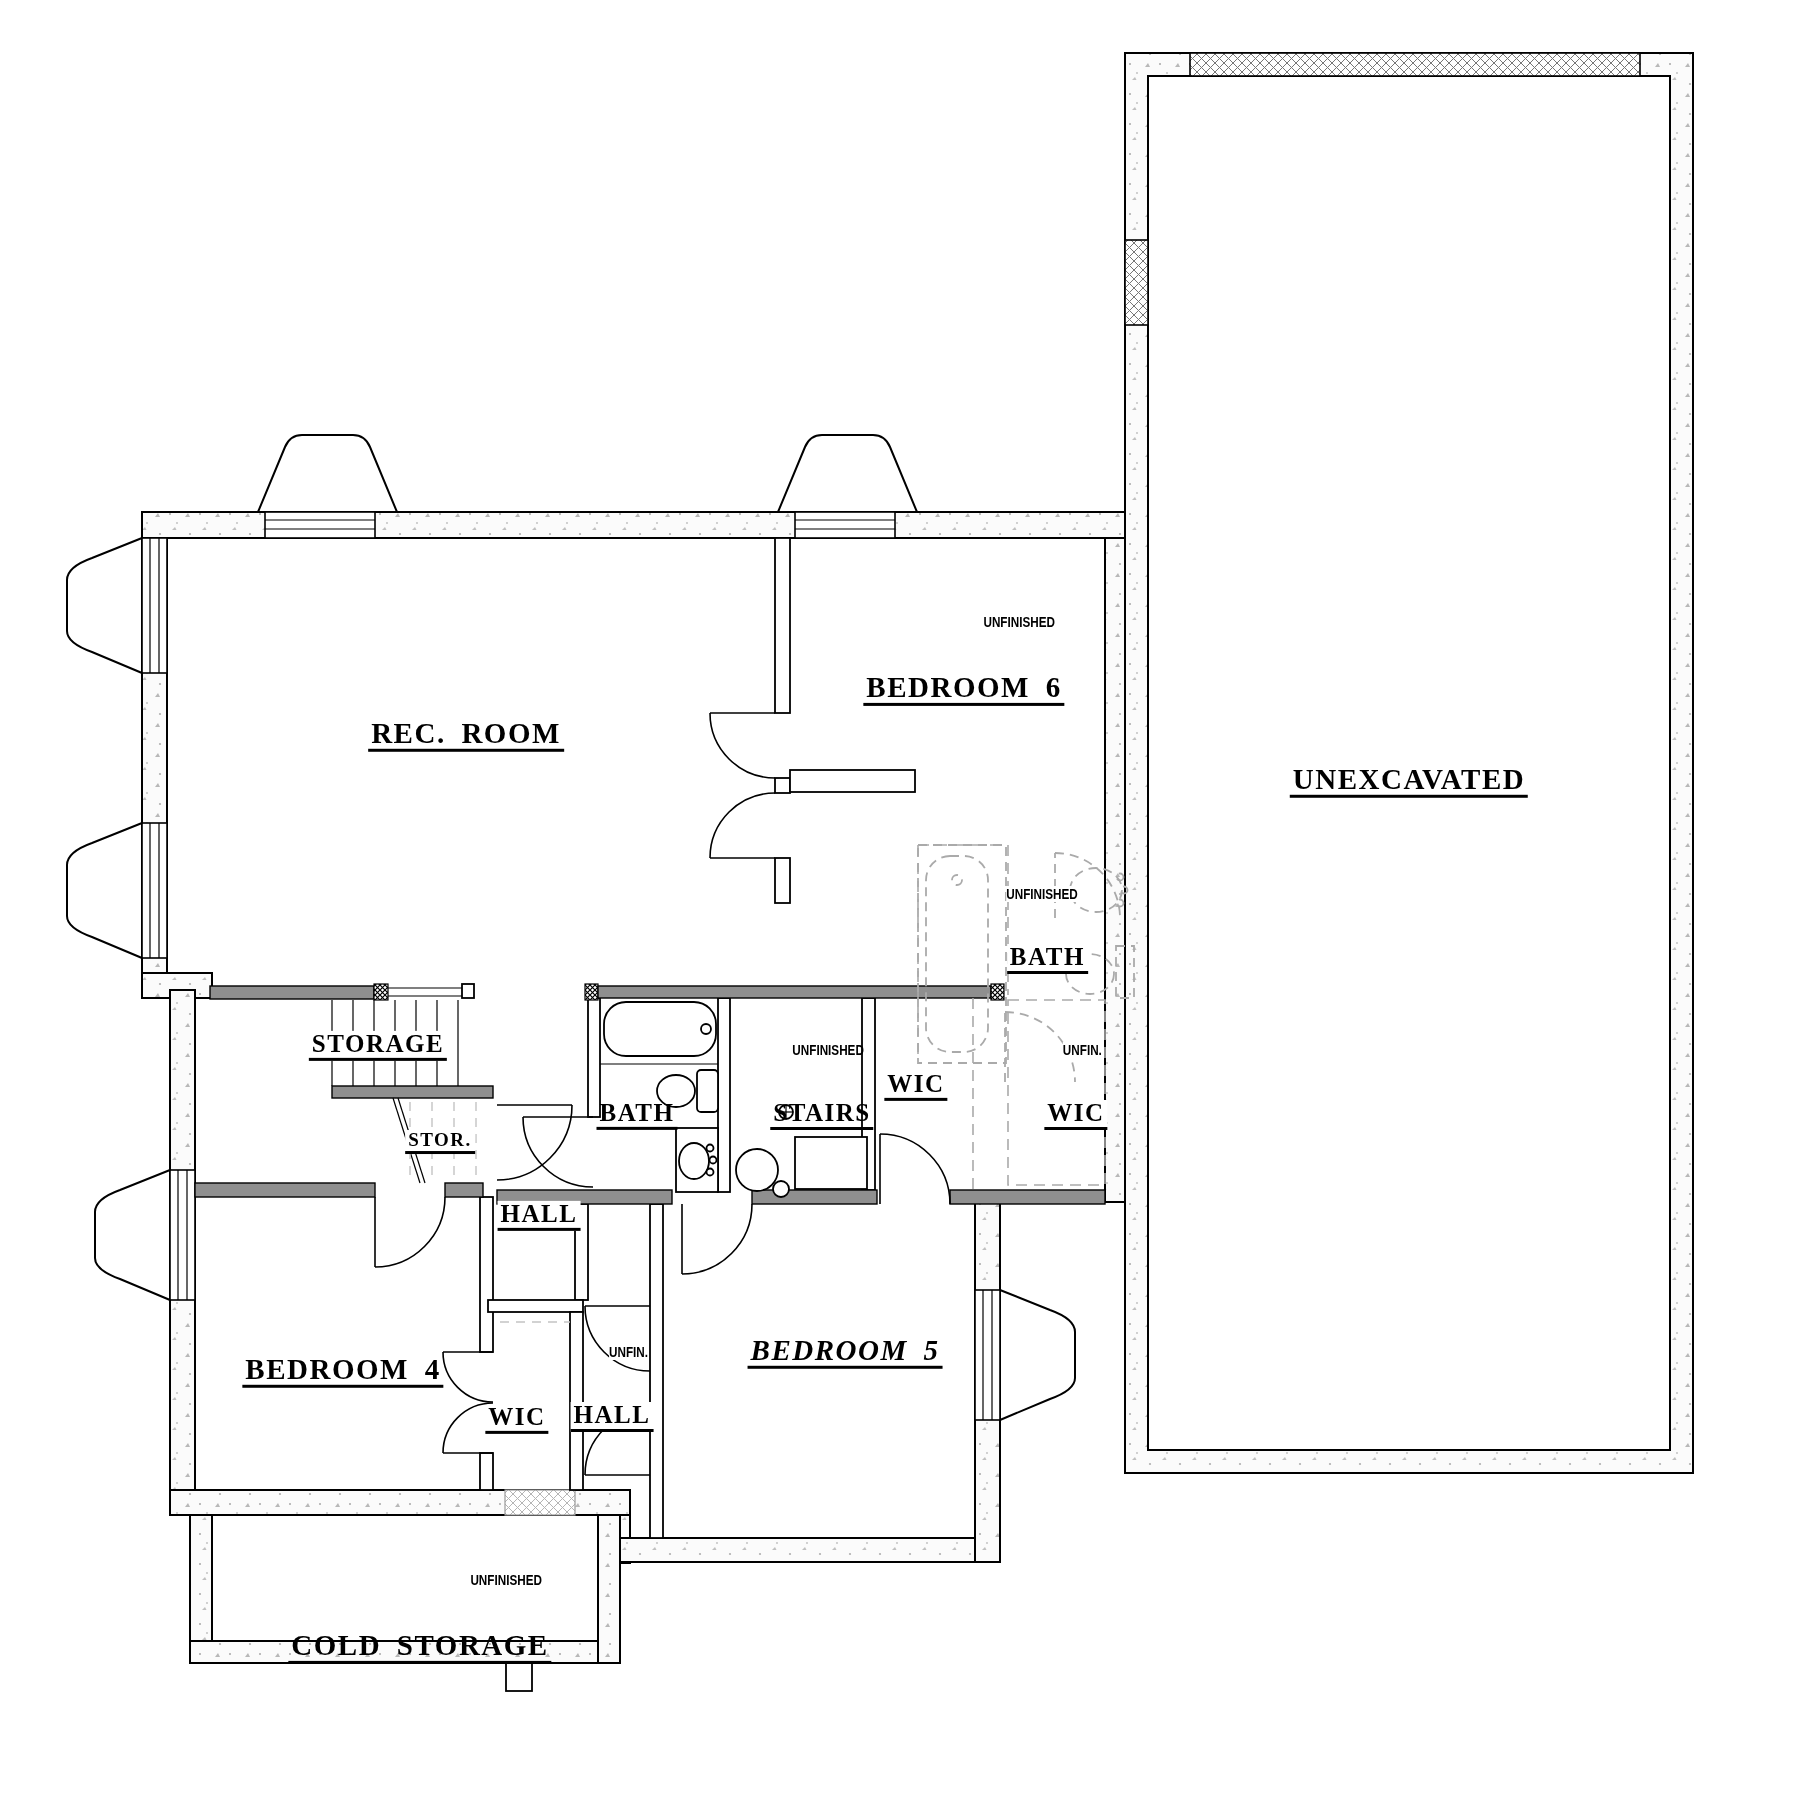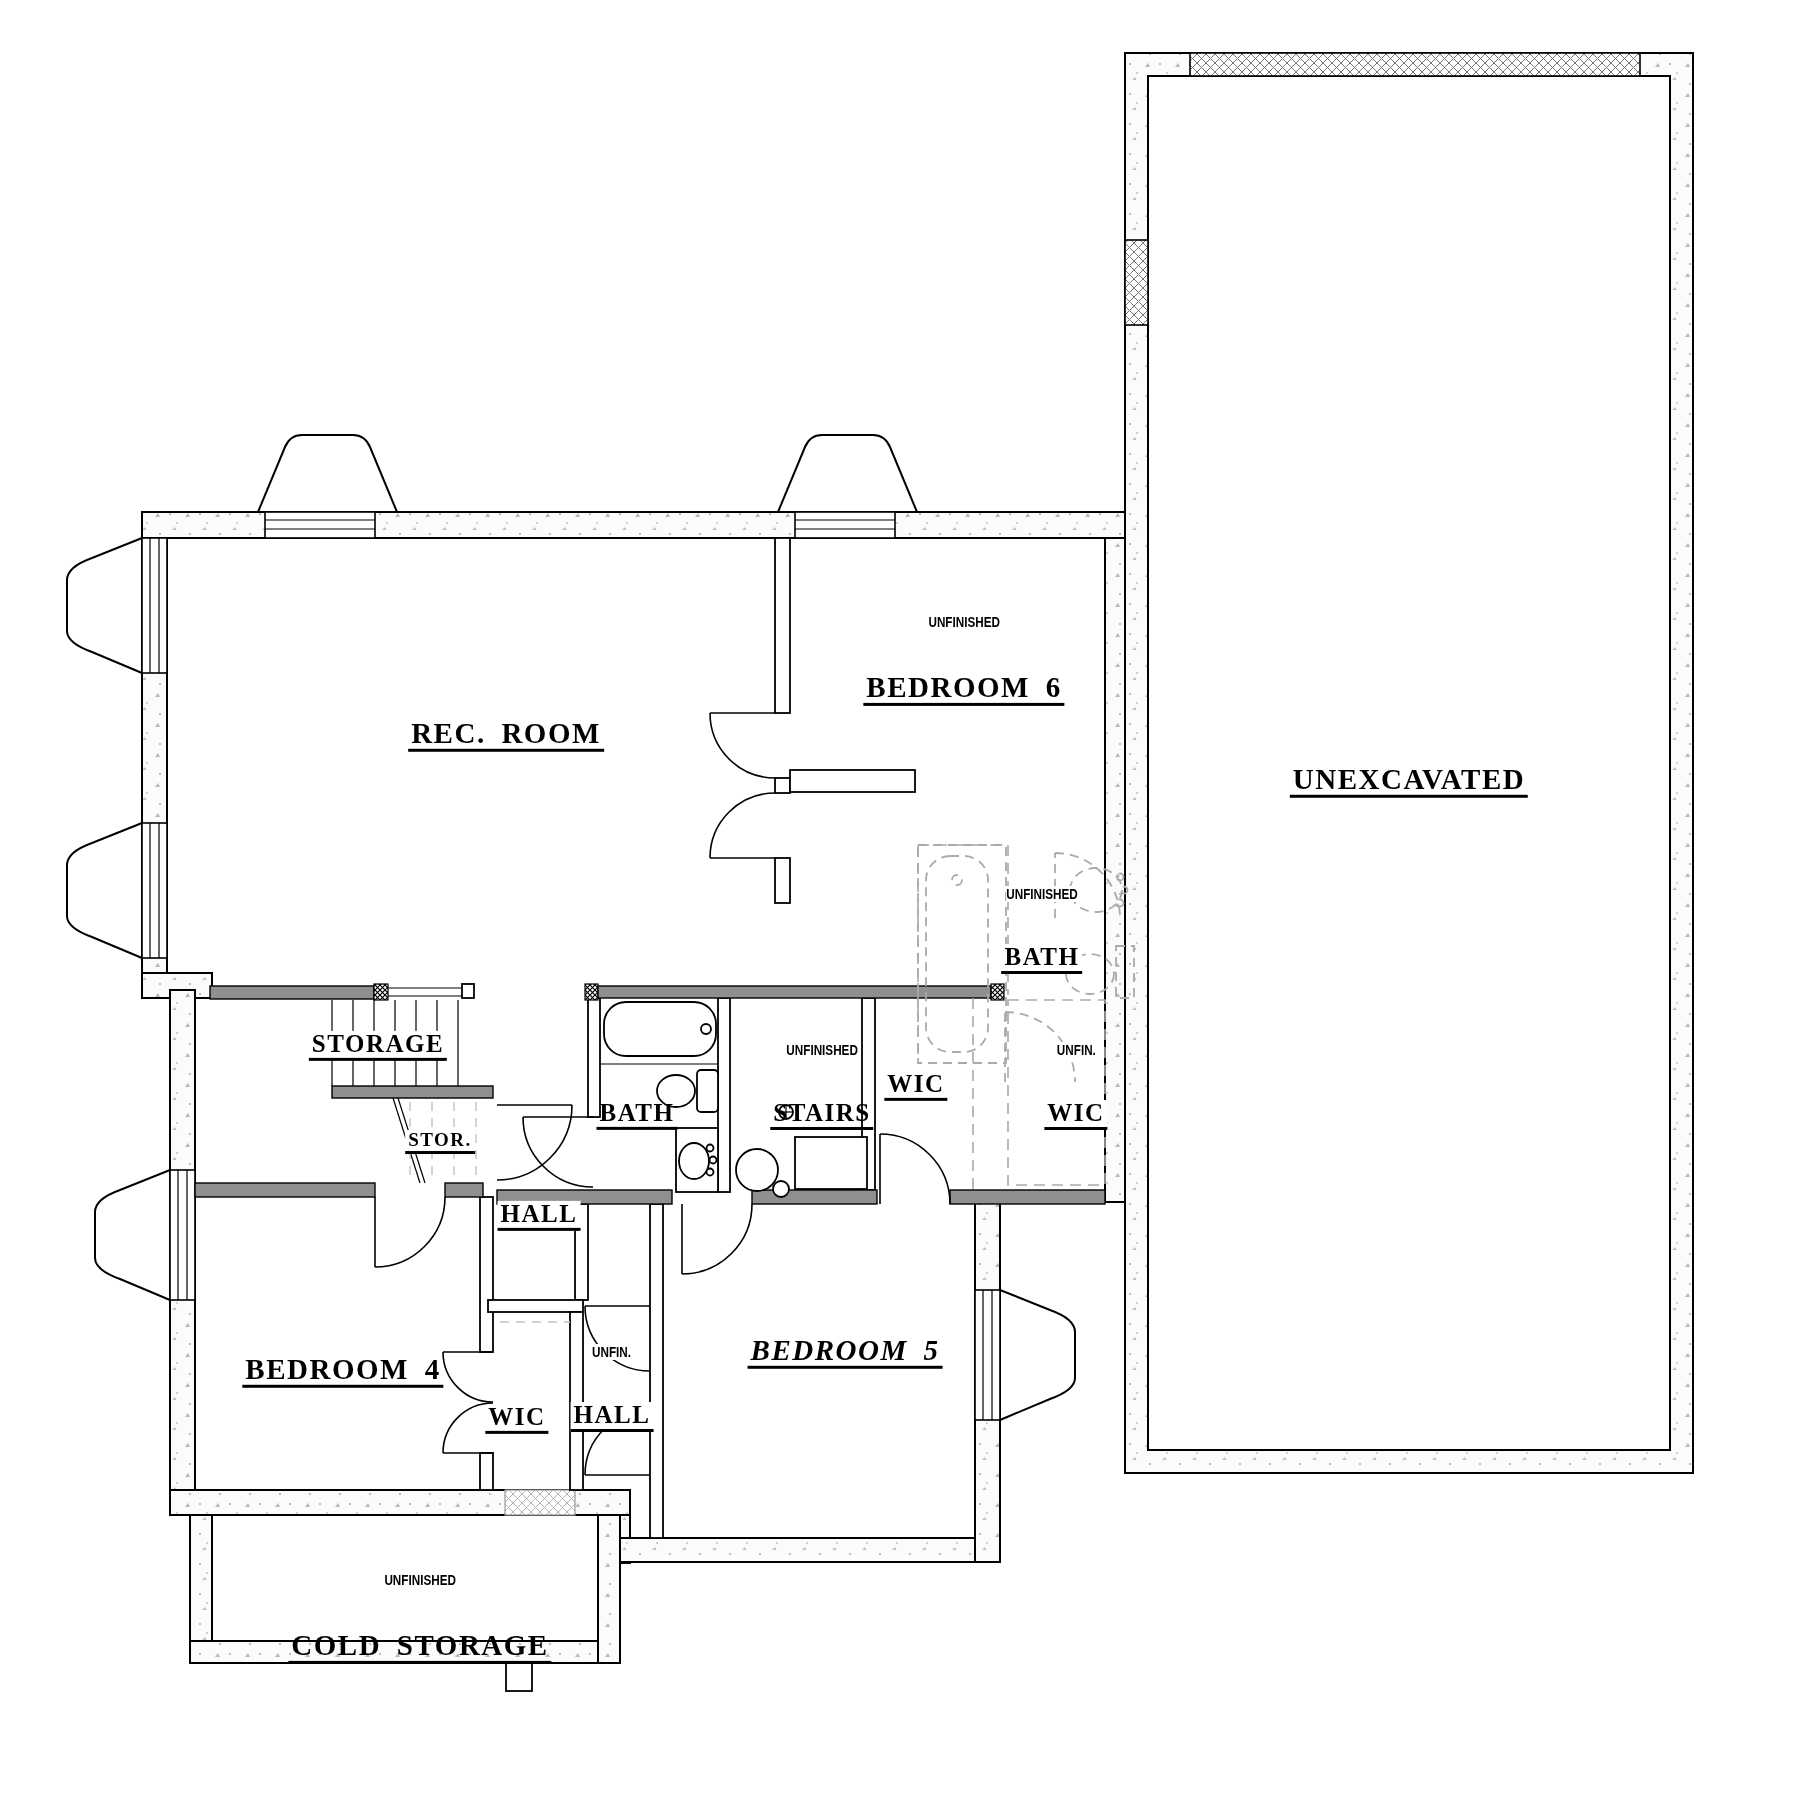--- a/index.html
+++ b/index.html
@@ -24,21 +24,21 @@
   .wl{fill:none;stroke:var(--line);stroke-width:2;stroke-linejoin:round;}
   .win{fill:#ffffff;stroke:var(--line);stroke-width:1.6;}
   .thin{stroke:var(--line);stroke-width:1.2;fill:none;}
   .door{stroke:var(--line);stroke-width:1.6;fill:none;}
   .fx{fill:#ffffff;stroke:var(--line);stroke-width:1.8;}
   .fxd{fill:none;stroke:var(--unfinished-dash);stroke-width:1.8;stroke-dasharray:9 6;}
   .dash{fill:none;stroke:var(--unfinished-dash);stroke-width:1.6;stroke-dasharray:11 7;}
   .dashlt{fill:none;stroke:#c4c4c4;stroke-width:1.4;stroke-dasharray:9 7;}
   
   .room-label{
-    position:absolute;display:flex;flex-direction:column;align-items:center;
+    position:absolute;display:flex;flex-direction:column;align-items:flex-end;
     transform:translate(-50%,-50%);text-align:center;color:#000;white-space:nowrap;
     line-height:1.05;
   }
   .room-label .main{
     font-family:"Liberation Serif",serif;font-weight:bold;font-size:27px;
     letter-spacing:1.5px;word-spacing:7px;
     border-bottom:3px solid #000;padding:0 3px 1px 3px;margin-top:40px;
   }
   .room-label .big{font-size:29px;}
   .room-label .sub{
@@ -276,21 +276,21 @@
     <ellipse class="fxd" cx="1090" cy="974" rx="24" ry="20"></ellipse>
     <rect class="fxd" x="1116" y="946" width="18" height="52"></rect>
     <rect class="dash" x="1008" y="1000" width="97" height="185" fill="none"></rect>
     <line class="dash" x1="973" y1="998" x2="973" y2="1190"></line>
   </g>
 
   <line class="dashlt" x1="500" y1="1322" x2="570" y2="1322"></line>
 
 </svg>
 
-<div class="room-label" style="left:506px;top:715px;">
+<div class="room-label" style="left:466px;top:715px;">
   <span class="main big">REC. ROOM</span>
 </div>
 
 <div class="room-label" style="left:964px;top:660px;">
   <span class="sub">UNFINISHED</span>
   <span class="main big">BEDROOM 6</span>
 </div>
 
 <div class="room-label" style="left:1409px;top:761px;">
   <span class="main big">UNEXCAVATED</span>

